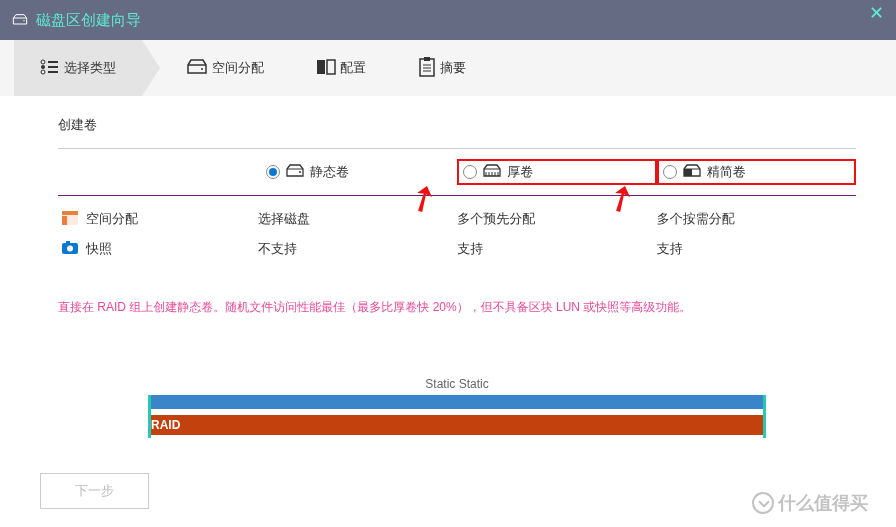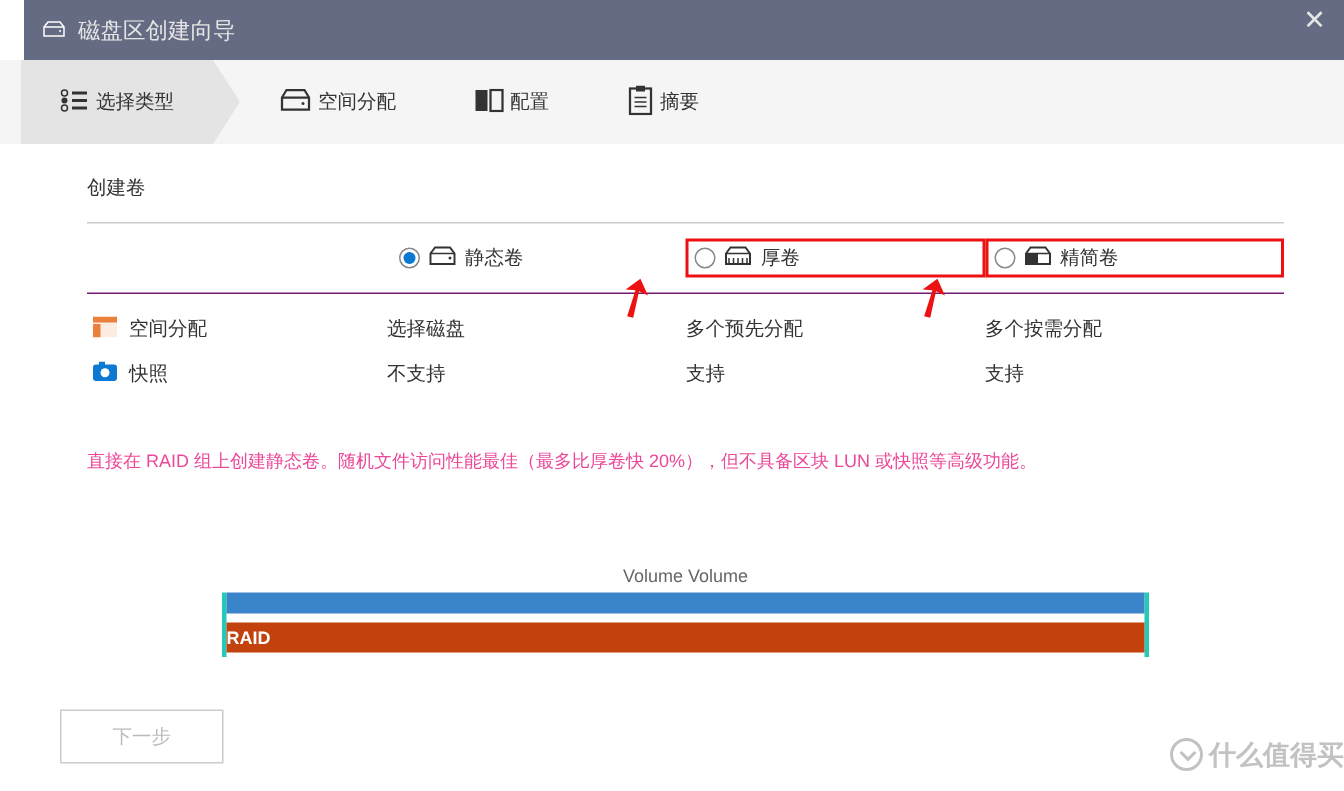--- a/index.html
+++ b/index.html
@@ -1,17 +1,17 @@
 <!DOCTYPE html>
 <html><head>
 <meta charset="utf-8">
 <style>
   * { box-sizing: border-box; margin: 0; padding: 0; }
   body { font-family: "Microsoft YaHei", Arial, sans-serif; font-size: 13px; color: #333; width: 896px; height: 527px; overflow: hidden; background: #fff; }
-  .header { background: #646b82; color: #e5e5e5; height: 40px; display: flex; align-items: center; padding: 0 12px; position: relative; margin-left: 16px; }
+  .header { background: #646b82; color: #5eead4; height: 40px; display: flex; align-items: center; padding: 0 12px; position: relative; }
   .header .title { font-size: 15px; margin-left: 8px; font-weight: 500; }
   .header .close { position: absolute; right: 12px; top: 2px; font-size: 18px; cursor: pointer; }
   .steps { height: 56px; display: flex; align-items: center; padding: 0 14px; background: #f5f5f5; gap: 0; }
   .step { display: flex; align-items: center; gap: 4px; padding: 0 26px; height: 100%; justify-content: flex-end; }
   .step.active { background: #e4e4e4; position: relative; }
   .step.active::after { content:""; position:absolute; right:-18px; top:0; border-left:18px solid #e4e4e4; border-top:28px solid transparent; border-bottom:28px solid transparent; }
   .step .label { font-size: 13px; color: #333; }
   .content { padding: 20px 40px 10px 58px; }
   .section-title { font-weight: 500; margin-bottom: 14px; }
   .vol-row { display: flex; align-items: center; border-top: 1px solid #ccc; border-bottom: 1px solid #701a75; padding: 10px 0; }
@@ -28,21 +28,21 @@
   .desc { color: #ec4899; font-size: 12px; margin-top: 34px; line-height: 1.6; }
   .diagram { margin: 60px 90px 0 90px; position: relative; }
   .dlabel { text-align: center; font-size: 12px; color: #666; margin-bottom: 4px; }
   .bar { height: 14px; }
   .bar.blue { background: #3a84c9; width: 100%; }
   .bar.teal { background: #c2410c; width: 100%; height: 20px; margin-top: 6px; display:flex; align-items:center; justify-content:flex-start; color:#fff; font-size:12px; font-weight:bold; }
   .bar-frame { border-left:3px solid #24c9b8; border-right:3px solid #24c9b8; padding:0 0 3px 0; }
   .footer { position: absolute; bottom: 18px; left: 0; right: 0; display: flex; justify-content: space-between; padding: 0 40px; }
   .btn { border: 1px solid #999; background: #fff; padding: 8px 34px; font-size: 13px; cursor: pointer; }
   .btn.disabled { color: #bbb; border-color: #ccc; cursor: default; }
-  .watermark { position: absolute; right: 0; bottom: 12px; font-size: 18px; color: rgba(80,80,80,0.35); font-weight: bold; display:flex; align-items:center; gap:4px;}
+  .watermark { position: absolute; right: 28px; bottom: 12px; font-size: 18px; color: rgba(80,80,80,0.35); font-weight: bold; display:flex; align-items:center; gap:4px;}
   .wm-icon { width:22px;height:22px;border:2px solid rgba(80,80,80,0.35); border-radius:50%; display:inline-block; position:relative;}
   .wm-icon::after{content:"";position:absolute;width:6px;height:6px;border-right:2px solid rgba(80,80,80,0.35);border-bottom:2px solid rgba(80,80,80,0.35);transform:rotate(45deg);left:6px;top:4px;}
   .arrow { position: absolute; font-size: 36px; color: #e11; transform: rotate(-30deg); pointer-events:none; }
   .icon-cell { display:inline-flex; width:16px; height:14px; }
 </style>
 </head>
 <body>
 
 <div class="header">
   <span class="icon-cell">
@@ -166,21 +166,21 @@
       </div>
       <div class="tcell">不支持</div>
       <div class="tcell">支持</div>
       <div class="tcell">支持</div>
     </div>
   </div>
 
   <div class="desc">直接在 RAID 组上创建静态卷。随机文件访问性能最佳（最多比厚卷快 20%），但不具备区块 LUN 或快照等高级功能。</div>
 
   <div class="diagram">
-    <div class="dlabel">Volume Volume</div>
+    <div class="dlabel">Static Static</div>
     <div class="bar-frame">
       <div class="bar blue"></div>
       <div class="bar teal">
           <span>RAID</span>
         </div>
     </div>
   </div>
 </div>
 
 <div class="footer">

